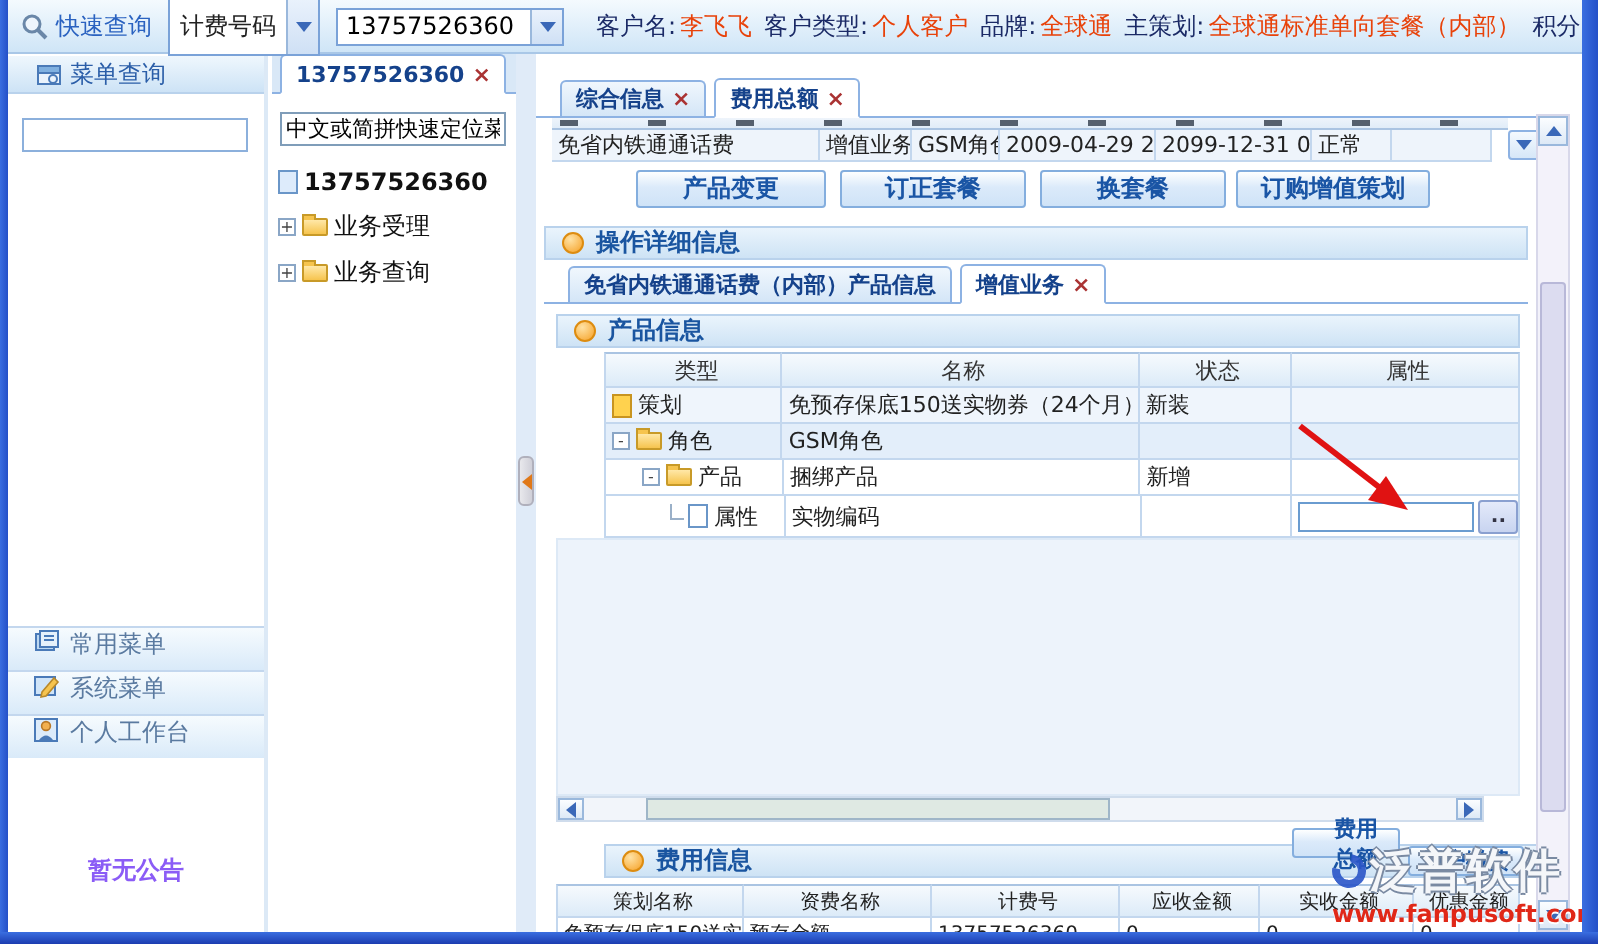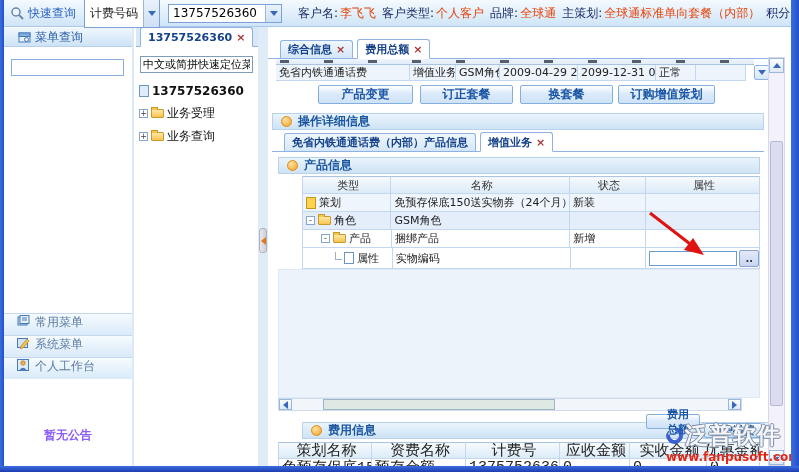--- a/index.html
+++ b/index.html
@@ -97,21 +97,21 @@
     font-size:10px; font-weight:bold; color:#334; display:flex; align-items:center; justify-content:center; cursor:pointer; }
   .empty-area { position:absolute; left:10px; top:242px; width:482px; height:129px; background:#edf3fb; border:1px solid #dde9f6; }
   .hscroll { position:absolute; left:10px; top:371px; width:464px; height:13px; background:#f2f5fa; border:1px solid #cfdcec; }
   .hs-btn { position:absolute; top:0; width:13px; height:11px; background:linear-gradient(#fbfdff,#dde9f6); border:1px solid #9ab8dc;
     display:flex; align-items:center; justify-content:center; cursor:pointer; }
   .hs-thumb { position:absolute; left:44px; top:0; width:232px; height:11px; background:#dfe9e3; border:1px solid #9fb6c8; cursor:grab; }
   .fee-btn { position:absolute; height:15px; font-size:11px; }
   .ftable-head { position:absolute; left:10px; top:415px; width:482px; display:flex; }
   .ftable-row { position:absolute; left:10px; top:432px; width:482px; display:flex; }
   .fcell { border-right:1px solid #c3d7ee; border-bottom:1px solid #c3d7ee; height:17px; display:flex; align-items:center;
-    font-size:15px; color:#222; padding-left:3px; overflow:hidden; white-space:nowrap;font-family:Liberation Mono, monospace; }
+    font-size:10px; color:#222; padding-left:3px; overflow:hidden; white-space:nowrap; }
 
   
   .vscroll { position:absolute; left:768px; top:57px; width:17px; height:409px; background:#f3f2fa; border:1px solid #d8d8ea; z-index:6; }
   .vs-btn { position:absolute; left:0; width:15px; height:15px; background:linear-gradient(#fbfdff,#dde9f6); border:1px solid #9ab8dc;
     display:flex; align-items:center; justify-content:center; cursor:pointer; }
   .vs-thumb { position:absolute; left:1px; top:83px; width:13px; height:265px; background:#dcdcf0; border:1px solid #b8b8d8; border-radius:2px; cursor:grab; }
 
   
   .red-arrow { position:absolute; left:640px; top:205px; z-index:45; pointer-events:none; }
   .watermark { position:absolute; left:666px; top:420px; width:132px; height:46px; z-index:40; pointer-events:none; }

